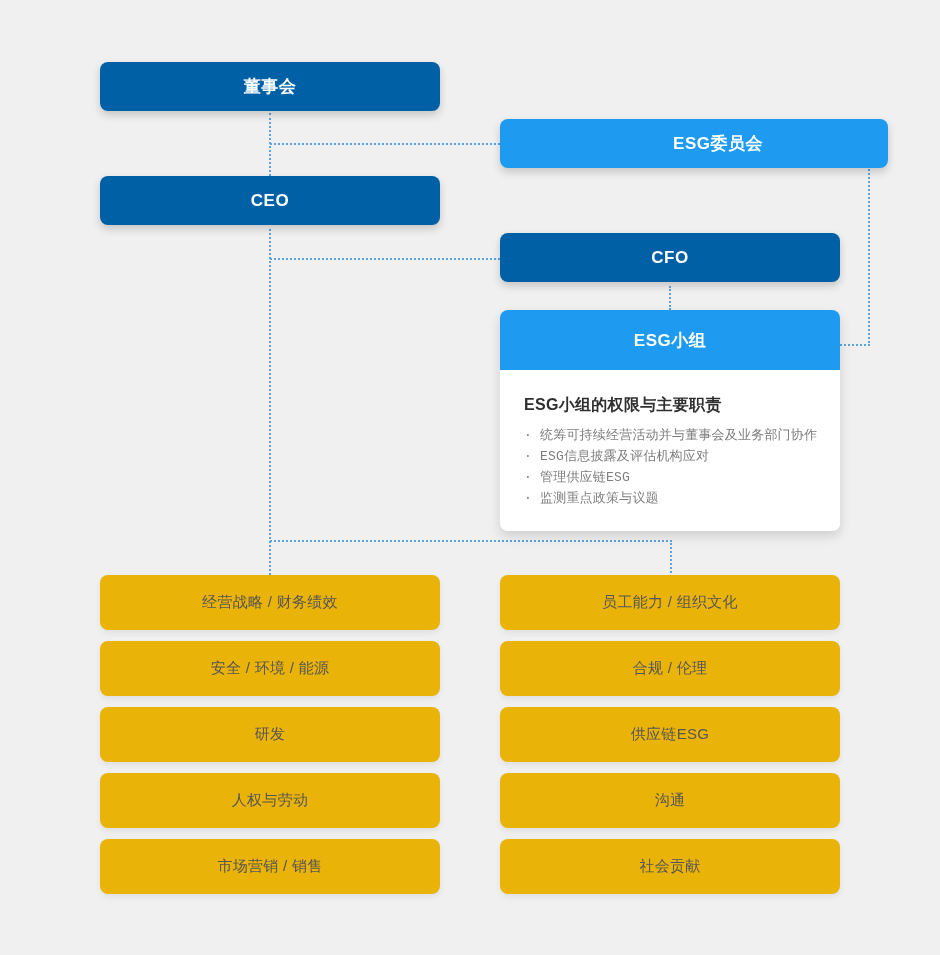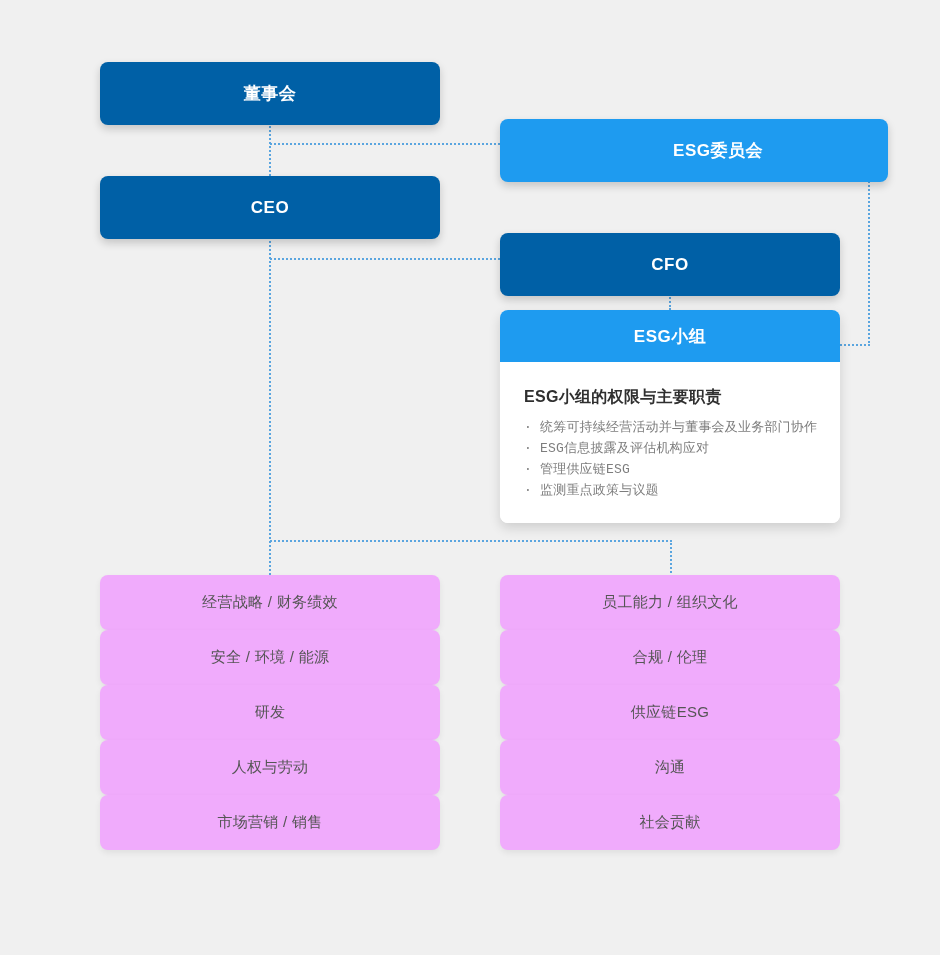--- a/index.html
+++ b/index.html
@@ -8,21 +8,21 @@
     position: relative;
     width: 940px;
     height: 955px;
     background: #f0f0f0;
     overflow: hidden;
     font-family: "Liberation Sans", "DejaVu Sans", sans-serif;
   }
   .node {
     position: absolute;
     width: 340px;
-    height: 63px;
+    height: 49px;
     border-radius: 8px;
     display: flex;
     align-items: center;
     justify-content: center;
     color: #ffffff;
     font-size: 17px;
     font-weight: bold;
     letter-spacing: 0.5px;
   }
   .dark  { background: #0060a6; box-shadow: 0 4px 8px rgba(0,0,0,0.18); }
@@ -36,21 +36,21 @@
   .esg-card {
     position: absolute;
     left: 500px; top: 310px;
     width: 340px;
     border-radius: 8px;
     overflow: hidden;
     box-shadow: 0 5px 12px rgba(0,0,0,0.14);
     background: #ffffff;
   }
   .esg-card-head {
-    height: 52px;
+    height: 60px;
     background: #1e9bf0;
     display: flex;
     align-items: center;
     justify-content: center;
     color: #ffffff;
     font-size: 17px;
     font-weight: bold;
     letter-spacing: 0.5px;
   }
   .esg-card-body {
@@ -75,21 +75,22 @@
   .focus-col {
     position: absolute;
     top: 575px;
     width: 340px;
   }
   .focus-col-left  { left: 100px; }
   .focus-col-right { left: 500px; }
   .focus-card {
     width: 340px;
     height: 55px;
-    background: #f0abfc;
+    margin-bottom: 11px;
+    background: #eab308;
     border-radius: 8px;
     box-shadow: 0 3px 6px rgba(0,0,0,0.07);
     display: flex;
     align-items: center;
     justify-content: center;
     font-size: 15px;
     color: #555555;
     letter-spacing: 0.3px;
   }
 

